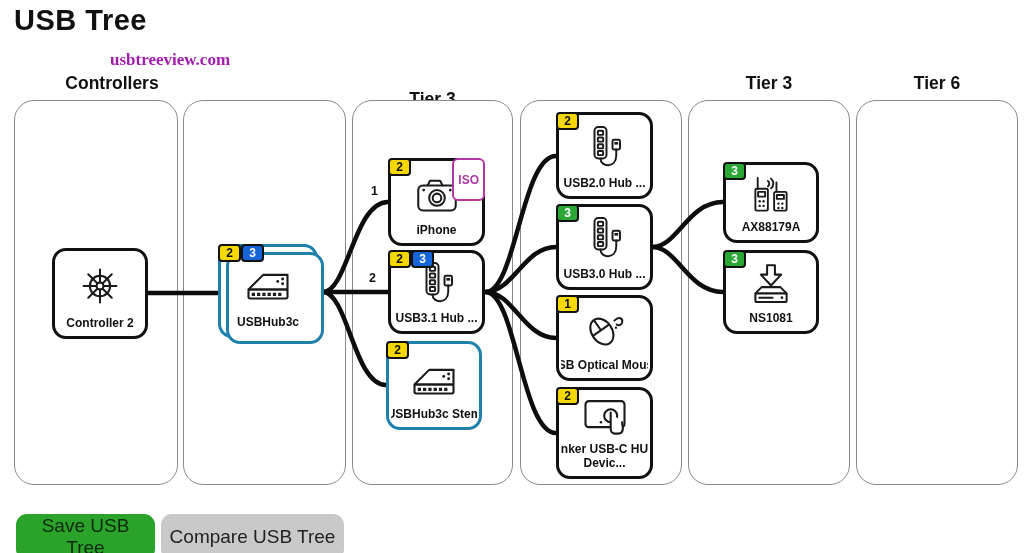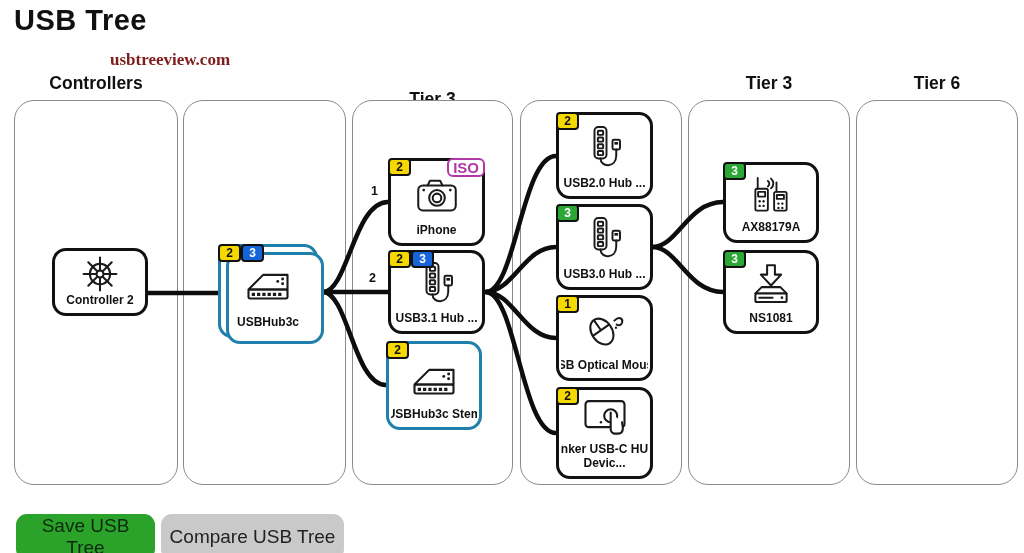--- a/index.html
+++ b/index.html
@@ -2,25 +2,25 @@
 <html><head>
 <meta charset="utf-8">
 <style>
   html,body{margin:0;padding:0;background:#fff;}
   #stage{position:relative;width:1024px;height:553px;background:#fff;overflow:hidden;
          font-family:"Liberation Sans",sans-serif;color:#111;}
 
   
   #page-title{position:absolute;left:14px;top:4px;font-size:29px;font-weight:800;letter-spacing:.5px;}
   #watermark{position:absolute;left:110px;top:50px;font-family:"Liberation Serif",serif;
-             font-weight:bold;font-size:17px;color:#7f1d1d;text-align:right;}
+             font-weight:bold;font-size:17px;color:#a21caf;text-align:right;}
 
   .col-header{position:absolute;top:71px;height:24px;line-height:24px;text-align:center;
               font-size:17.5px;font-weight:bold;}
-  .ch0{left:14px;width:164px;} .ch1{left:183px;width:163px;margin-top:38px;} .ch2{left:352px;width:161px;margin-top:16px;}
+  .ch0{left:30px;width:164px;} .ch1{left:183px;width:163px;margin-top:38px;} .ch2{left:352px;width:161px;margin-top:16px;}
   .ch3{left:520px;width:162px;} .ch4{left:688px;width:162px;} .ch5{left:856px;width:162px;}
 
   
   .tier-box{position:absolute;top:100px;height:385px;border:1.5px solid #8a8a8a;border-radius:20px;
             background:#fff;box-sizing:border-box;}
   .tb0{left:14px;width:164px;} .tb1{left:183px;width:163px;} .tb2{left:352px;width:161px;}
   .tb3{left:520px;width:162px;} .tb4{left:688px;width:162px;} .tb5{left:856px;width:162px;}
 
   
   #edges{position:absolute;left:0;top:0;z-index:2;pointer-events:none;}
@@ -32,41 +32,41 @@
   .node{position:absolute;background:#fff;border:3px solid #111;border-radius:14px;z-index:3;
         box-sizing:border-box;display:flex;flex-direction:column;align-items:center;padding:4px 2px 6px 2px;}
   .node .iconwrap{flex:1;display:flex;align-items:center;justify-content:center;width:100%;min-height:0;}
   .node .lblwrap{display:flex;justify-content:center;overflow:hidden;width:100%;}
   .node .lbl{white-space:nowrap;flex-shrink:0;font-size:12px;font-weight:bold;line-height:1.12;}
   .node .lbl2wrap{display:flex;justify-content:center;overflow:hidden;width:100%;}
   .blue{border-color:#1e80ab;}
   .stacked::after{content:"";position:absolute;left:5px;top:5px;right:-9px;bottom:-9px;
                   border:3px solid #1e80ab;border-radius:14px;background:#fff;z-index:-1;}
 
-  .n-ctrl {left:52px; top:248px;width:96px; height:68px;}
+  .n-ctrl {left:52px; top:248px;width:96px; height:91px;}
   .n-hub3c{left:218px;top:244px;width:100px;height:94px;}
   .n-iph  {left:388px;top:158px;width:97px; height:88px;}
   .n-h31  {left:388px;top:250px;width:97px; height:84px;}
   .n-stem {left:386px;top:341px;width:96px; height:89px;}
   .n-h20  {left:556px;top:112px;width:97px; height:87px;}
   .n-h30  {left:556px;top:204px;width:97px; height:86px;}
   .n-mou  {left:556px;top:295px;width:97px; height:86px;}
   .n-ank  {left:556px;top:387px;width:97px; height:92px;}
   .n-ax   {left:723px;top:162px;width:96px; height:81px;}
   .n-ns   {left:723px;top:250px;width:96px; height:84px;}
 
   
   .badges{position:absolute;top:-3px;left:-3px;display:flex;z-index:4;}
   .badge{min-width:15px;height:14px;padding:0 2px;border:2px solid #111;border-radius:4px;
          display:flex;align-items:center;justify-content:center;font-size:12px;font-weight:bold;}
   .b-yellow{background:#f4d800;color:#111;}
   .b-blue{background:#1565d8;color:#fff;}
   .b-green{background:#2aa734;color:#fff;}
   .iso-tag{position:absolute;top:-3px;right:-3px;z-index:4;background:#fff;border:2.5px solid #b238a8;
-           color:#b238a8;font-size:15px;font-weight:bold;border-radius:6px;padding:0 4px;height:15px;
+           color:#b238a8;font-size:12px;font-weight:bold;border-radius:6px;padding:12px 4px;height:15px;
            display:flex;align-items:center;}
 
   
   .nicon{stroke:#1a1a1a;fill:none;stroke-width:2.6;stroke-linecap:round;stroke-linejoin:round;}
   .nicon .fil{fill:#1a1a1a;stroke:none;}
 
   
   .btn{position:absolute;top:514px;height:46px;border:none;border-radius:11px;
        font-family:"Liberation Sans",sans-serif;font-size:19px;font-weight:normal;
        display:flex;align-items:center;justify-content:center;cursor:pointer;}

